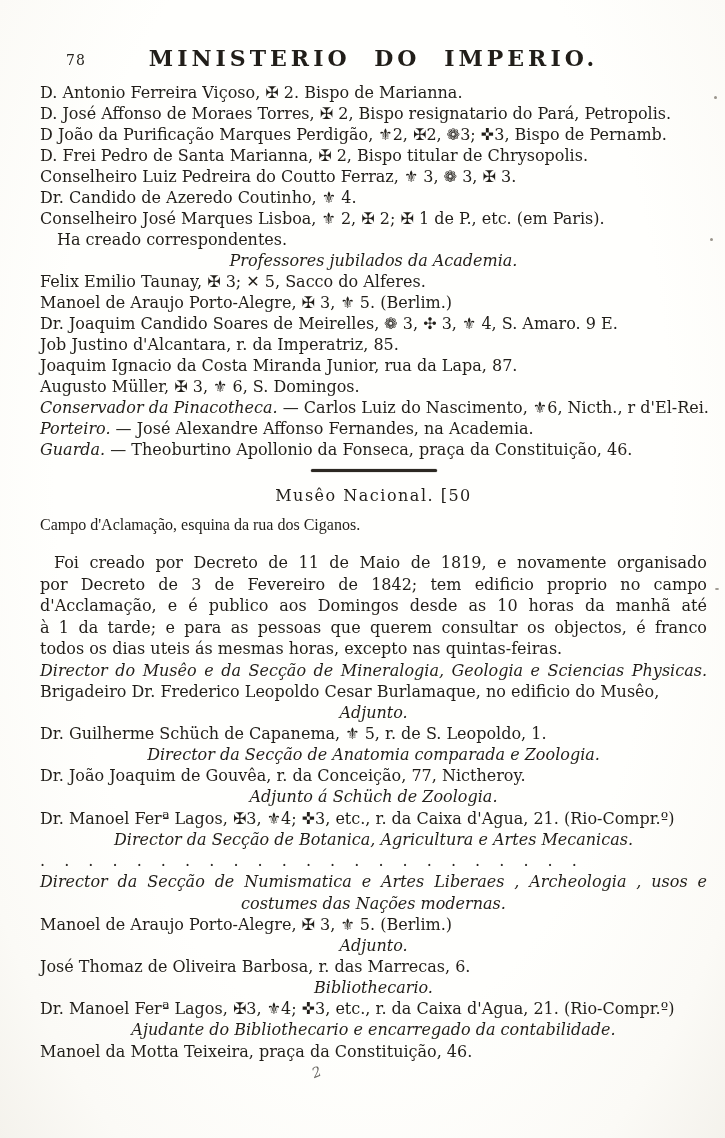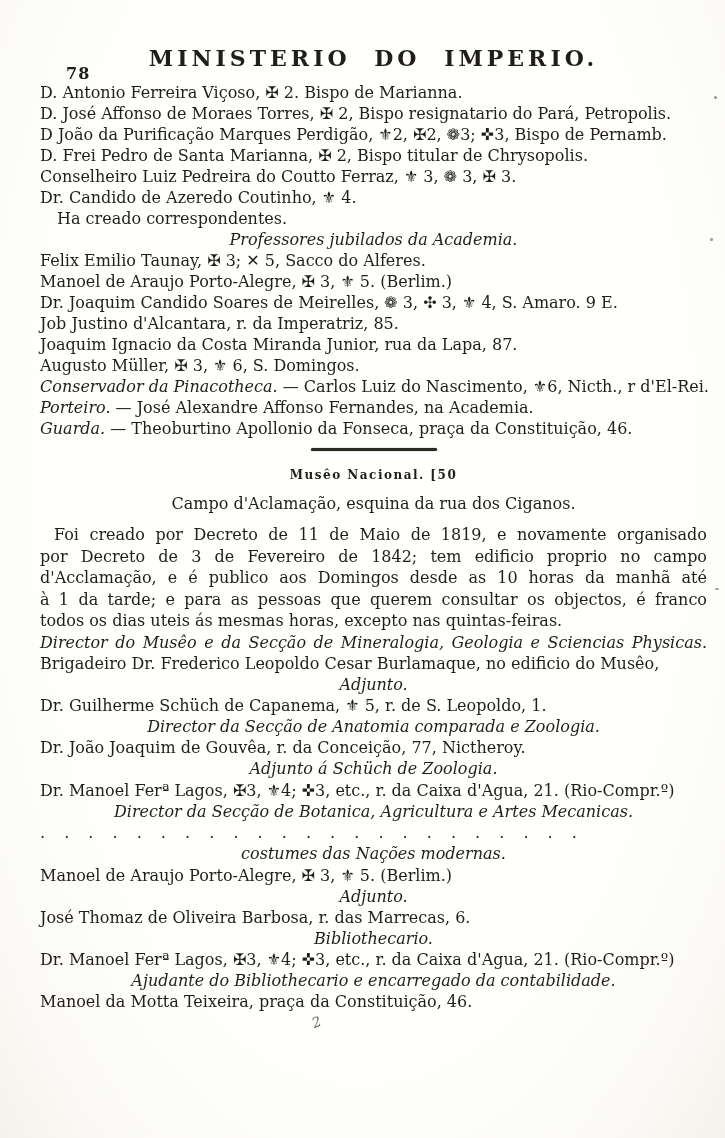--- a/index.html
+++ b/index.html
@@ -11,42 +11,42 @@
       radial-gradient(ellipse at 50% 40%, #fffffd 60%, #fbfaf6 85%, #f4f2ec 100%);
     color:#211e19;
     font-family:"DejaVu Serif","DejaVu Sans",serif;
     font-size:16px;
     overflow:hidden;
   }
   .content{padding:44px 18px 0 40px;}
 
   
   .running-head{position:relative;height:28px;margin-bottom:10px;}
-  .page-number{position:absolute;left:26px;top:20px;font-weight:bold;font-size:16px;letter-spacing:1px;}
+  .page-number{position:absolute;left:26px;top:8px;font-weight:normal;font-size:14px;letter-spacing:1px;}
   .head-title{text-align:center;font-weight:bold;font-size:22px;letter-spacing:4px;word-spacing:12px;padding-top:1px;}
 
   
   .t-line{line-height:21px;white-space:nowrap;}
   .t-indent{line-height:21px;white-space:nowrap;padding-left:17px;}
   .t-heading{line-height:21px;font-style:italic;text-align:center;}
   .t-labeled{line-height:21px;white-space:nowrap;}
   .lbl{font-style:italic;}
   .t-para-first{line-height:21.5px;text-indent:14px;text-align:justify;text-align-last:justify;}
   .t-para-mid{line-height:21.5px;text-align:justify;text-align-last:justify;}
   .t-para-last{line-height:21.5px;}
   .t-role-just{line-height:21.3px;font-style:italic;text-align:justify;text-align-last:justify;}
   .t-role-center{line-height:21.3px;font-style:italic;text-align:center;}
   .t-cont{line-height:21.3px;padding-left:30px;white-space:nowrap;}
   .t-dots{line-height:21.3px;letter-spacing:7px;white-space:nowrap;overflow:hidden;color:#2a2620;}
 
   
   .rule{width:126px;height:3px;background:#2c2822;margin:9px auto 0;border-radius:2px/60%;
         box-shadow:0 0 1px #2c2822;}
-  .m-title{text-align:center;font-weight:bold;font-size:12px;letter-spacing:1.5px;margin-top:13px;line-height:22px;}
-  .m-sub{text-align:center;margin-top:7px;margin-bottom:9px;line-height:22px;}
+  .m-title{text-align:center;font-weight:normal;font-size:16px;letter-spacing:1.5px;margin-top:13px;line-height:22px;}
+  .m-sub{text-align:left;margin-top:7px;margin-bottom:16px;line-height:22px;font-family:Liberation Serif, serif;}
 
   .end-mark{display:inline-block;margin:2px 0 0 272px;font-style:italic;font-size:14px;
             transform:rotate(-22deg);opacity:.7;}
 
   
   .speck{position:absolute;background:#9a958c;border-radius:50%;}
 </style>
 </head>
 <body>
 
@@ -58,20 +58,21 @@
       <div class="head-title">MINISTERIO DO IMPERIO.</div>
     </div>
 
     <div>
         <div class="t-line">D. Antonio Ferreira Viçoso, ✠ 2. Bispo de Marianna.</div>
         <div class="t-line">D. José Affonso de Moraes Torres, ✠ 2, Bispo resignatario do Pará, Petropolis.</div>
         <div class="t-line">D João da Purificação Marques Perdigão, ⚜2, ✠2, ❁3; ✜3, Bispo de Pernamb.</div>
         <div class="t-line">D. Frei Pedro de Santa Marianna, ✠ 2, Bispo titular de Chrysopolis.</div>
         <div class="t-line">Conselheiro Luiz Pedreira do Coutto Ferraz, ⚜ 3, ❁ 3, ✠ 3.</div>
         <div class="t-line">Dr. Candido de Azeredo Coutinho, ⚜ 4.</div>
+        <div class="t-line">Conselheiro José Marques Lisboa, ⚜ 2, ✠ 2; ✠ 1 de P., etc. (em Paris).</div>
         <div class="t-indent">Ha creado correspondentes.</div>
         <div class="t-heading">Professores jubilados da Academia.</div>
         <div class="t-line">Felix Emilio Taunay, ✠ 3; ✕ 5, Sacco do Alferes.</div>
         <div class="t-line">Manoel de Araujo Porto-Alegre, ✠ 3, ⚜ 5. (Berlim.)</div>
         <div class="t-line">Dr. Joaquim Candido Soares de Meirelles, ❁ 3, ✣ 3, ⚜ 4, S. Amaro. 9 E.</div>
         <div class="t-line">Job Justino d'Alcantara, r. da Imperatriz, 85.</div>
         <div class="t-line">Joaquim Ignacio da Costa Miranda Junior, rua da Lapa, 87.</div>
         <div class="t-line">Augusto Müller, ✠ 3, ⚜ 6, S. Domingos.</div>
         <div class="t-labeled"><span class="lbl">Conservador da Pinacotheca.</span> — Carlos Luiz do Nascimento, ⚜6, Nicth., r d'El-Rei.</div>
         <div class="t-labeled"><span class="lbl">Porteiro.</span> — José Alexandre Affonso Fernandes, na Academia.</div>
@@ -92,20 +93,21 @@
         <div class="t-role-just">Director do Musêo e da Secção de Mineralogia, Geologia e Sciencias Physicas.</div>
         <div class="t-line">Brigadeiro Dr. Frederico Leopoldo Cesar Burlamaque, no edificio do Musêo,</div>
         <div class="t-role-center">Adjunto.</div>
         <div class="t-line">Dr. Guilherme Schüch de Capanema, ⚜ 5, r. de S. Leopoldo, 1.</div>
         <div class="t-role-center">Director da Secção de Anatomia comparada e Zoologia.</div>
         <div class="t-line">Dr. João Joaquim de Gouvêa, r. da Conceição, 77, Nictheroy.</div>
         <div class="t-role-center">Adjunto á Schüch de Zoologia.</div>
         <div class="t-line">Dr. Manoel Ferª Lagos, ✠3, ⚜4; ✜3, etc., r. da Caixa d'Agua, 21. (Rio-Compr.º)</div>
         <div class="t-role-center">Director da Secção de Botanica, Agricultura e Artes Mecanicas.</div>
         <div class="t-dots">. . . . . . . . . . . . . . . . . . . . . . .</div>
+        <div class="t-role-just">Director da Secção de Numismatica e Artes Liberaes , Archeologia , usos e</div>
         <div class="t-role-center">costumes das Nações modernas.</div>
         <div class="t-line">Manoel de Araujo Porto-Alegre, ✠ 3, ⚜ 5. (Berlim.)</div>
         <div class="t-role-center">Adjunto.</div>
         <div class="t-line">José Thomaz de Oliveira Barbosa, r. das Marrecas, 6.</div>
         <div class="t-role-center">Bibliothecario.</div>
         <div class="t-line">Dr. Manoel Ferª Lagos, ✠3, ⚜4; ✜3, etc., r. da Caixa d'Agua, 21. (Rio-Compr.º)</div>
         <div class="t-role-center">Ajudante do Bibliothecario e encarregado da contabilidade.</div>
         <div class="t-line">Manoel da Motta Teixeira, praça da Constituição, 46.</div>
       </div>
 

